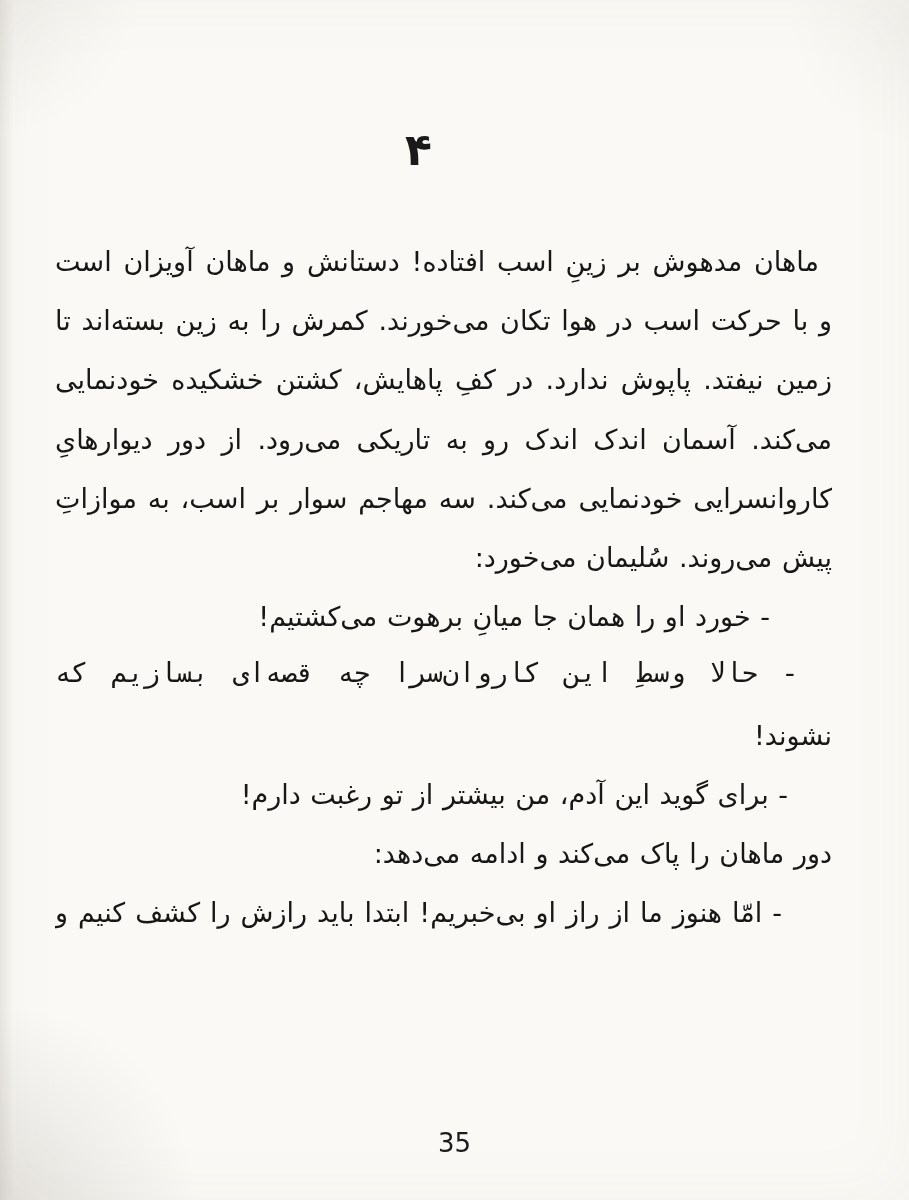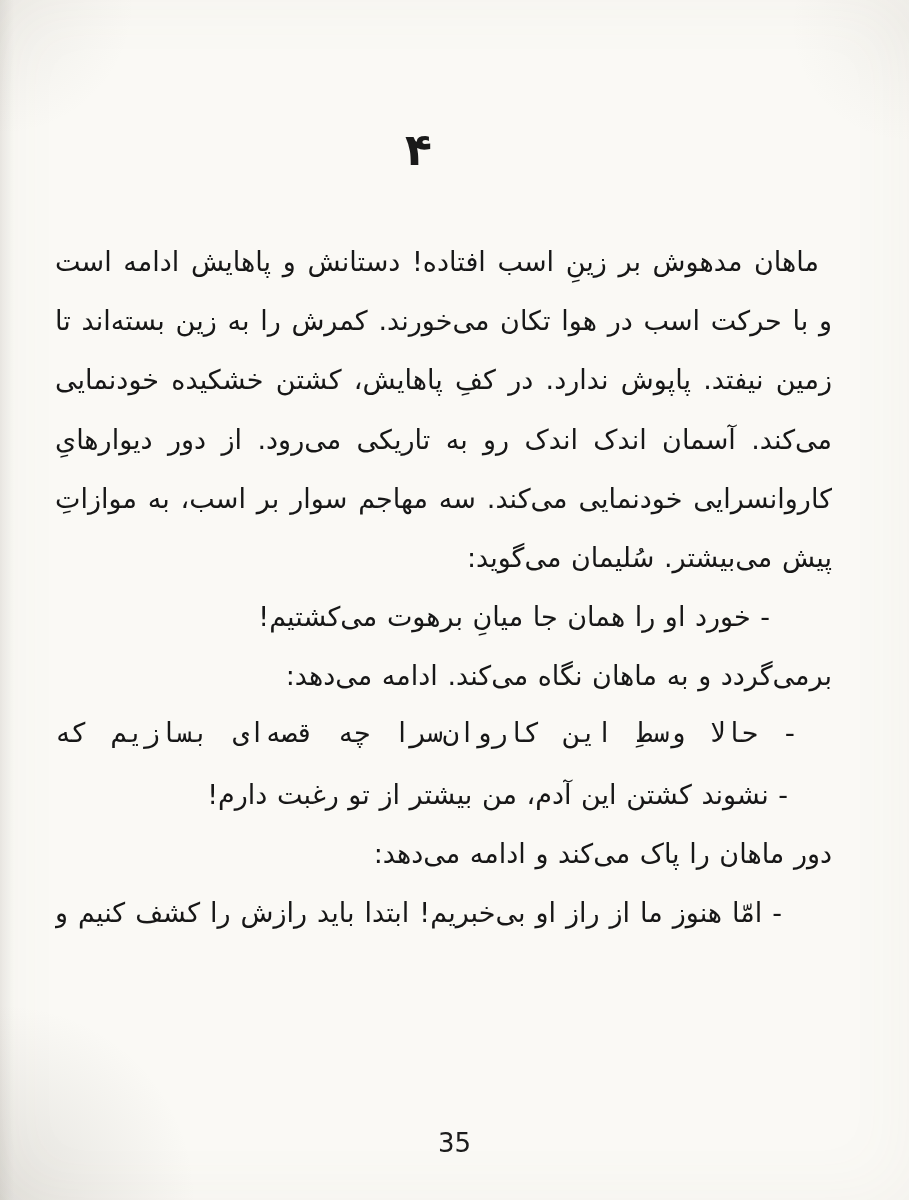--- a/index.html
+++ b/index.html
@@ -61,29 +61,29 @@
   }
 </style>
 </head>
 <body>
 
 <div class="page">
 
   <div class="chapter-number">۴</div>
 
   <div class="body-text">
-    <div class="line j i1">ماهان مدهوش بر زینِ اسب افتاده! دستانش و پاهایش ادامه است</div>
+    <div class="line j i1">ماهان مدهوش بر زینِ اسب افتاده! دستانش و ماهان آویزان است</div>
     <div class="line j">و با حرکت اسب در هوا تکان می‌خورند. کمرش را به زین بسته‌اند تا بر</div>
     <div class="line j">زمین نیفتد. پاپوش ندارد. در کفِ پاهایش، کشتن خشکیده خودنمایی</div>
     <div class="line j">می‌کند. آسمان اندک اندک رو به تاریکی می‌رود. از دور دیوارهایِ خشتیِ</div>
     <div class="line j">کاروانسرایی خودنمایی می‌کند. سه مهاجم سوار بر اسب، به موازاتِ هم</div>
-    <div class="line">پیش می‌بیشتر. سُلیمان می‌گوید:</div>
+    <div class="line">پیش می‌روند. سُلیمان می‌خورد:</div>
     <div class="line i5">- خورد او را همان جا میانِ برهوت می‌کشتیم!</div>
-    <div class="line">برمی‌گردد و به ماهان نگاه می‌کند. ادامه می‌دهد:</div>
     <div class="line j i2">- حالا وسطِ این کاروان‌سرا چه قصه‌ای بسازیم که مشکوک</div>
-    <div class="line i3">- نشوند کشتن این آدم، من بیشتر از تو رغبت دارم!</div>
+    <div class="line">نشوند!</div>
+    <div class="line i3">- برای گوید این آدم، من بیشتر از تو رغبت دارم!</div>
     <div class="line">دور ماهان را پاک می‌کند و ادامه می‌دهد:</div>
     <div class="line j i4">- امّا هنوز ما از راز او بی‌خبریم! ابتدا باید رازش را کشف کنیم و</div>
   </div>
 
   <div class="page-number">35</div>
 
 </div>
 
 </body></html>

